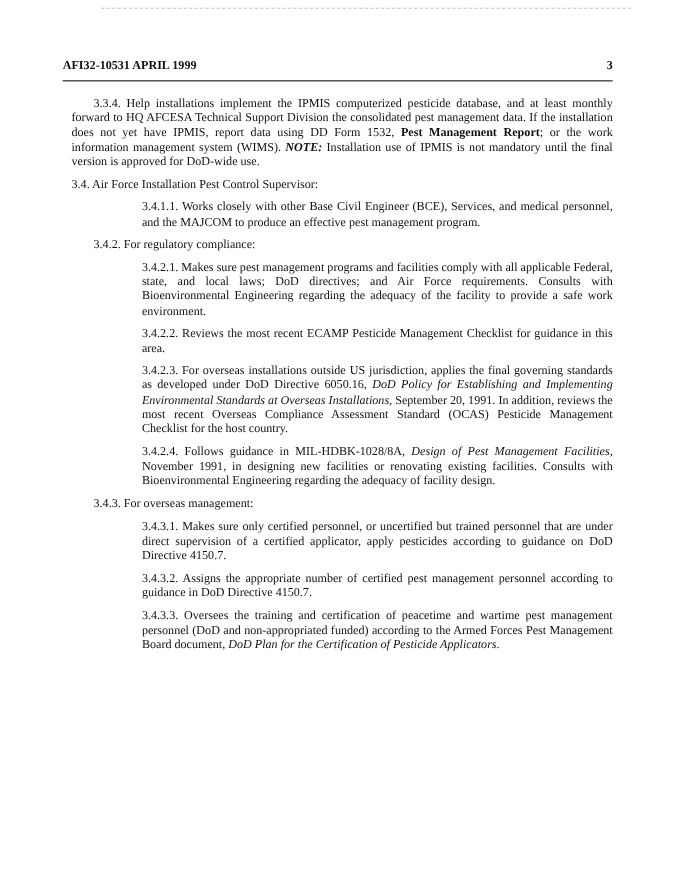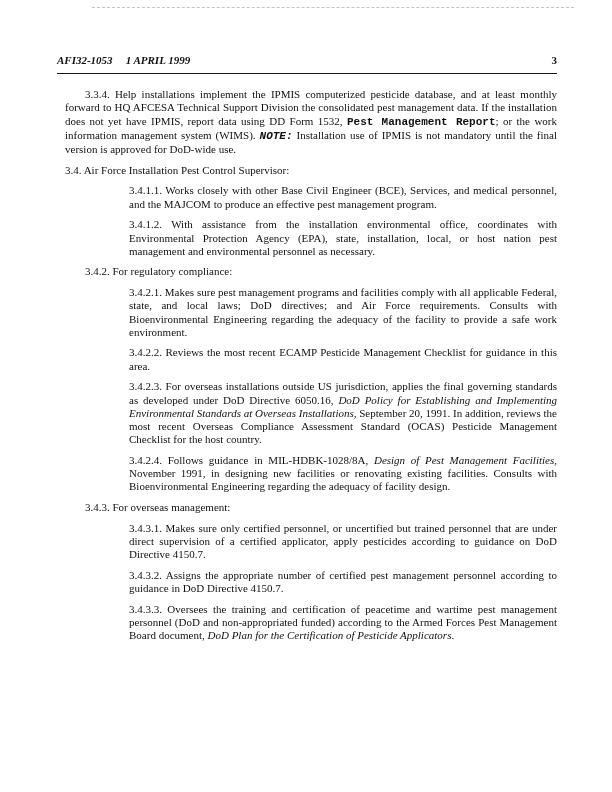--- a/index.html
+++ b/index.html
@@ -33,34 +33,32 @@
     justify-content: space-between;
     align-items: flex-end;
     font-weight: bold;
     font-size: 11px;
     border-bottom: 1.4px solid #161616;
     padding-bottom: 6px;
     margin-bottom: 14px;
   }
   .page-header .doc-id {
     display: flex;
-    gap: 13px;
-    font-style: italic;
   }
   .body-text {
     text-align: justify;
   }
   .para {
     margin: 0 0 7.5px 0;
   }
   .l0 { margin-left: 8px; }
   .l1 { margin-left: 28px; }
   .l2 { margin-left: 72px; }
   .fli { text-indent: 20px; }
-  .b  { font-weight: bold; font-family: Liberation Mono, monospace; }
+  .b  { font-weight: bold; }
   .i  { font-style: italic; }
 </style>
 </head>
 <body>
 
 <div class="page">
 
   <div class="scan-artifact"></div>
 
   <div class="page-header">
@@ -68,21 +66,20 @@
       <span>AFI32-1053</span>
       <span>1 APRIL 1999</span>
     </div>
     <span>3</span>
   </div>
 
   <div class="body-text">
     <p class="para l0 fli"><span>3.3.4. Help installations implement the IPMIS computerized pesticide database, and at least monthly forward to HQ AFCESA Technical Support Division the consolidated pest management data. If the installation does not yet have IPMIS, report data using DD Form 1532, </span><span class="b">Pest Management Report</span><span>; or the work information management system (WIMS). </span><span class="b i">NOTE:</span><span> Installation use of IPMIS is not mandatory until the final version is approved for DoD-wide use.</span></p>
     <p class="para l0"><span>3.4. Air Force Installation Pest Control Supervisor:</span></p>
     <p class="para l2"><span>3.4.1.1. Works closely with other Base Civil Engineer (BCE), Services, and medical personnel, and the MAJCOM to produce an effective pest management program.</span></p>
-    <p class="para l2"><span>3.4.1.2. With assistance from the installation environmental office, coordinates with Environmental Protection Agency (EPA), state, installation, local, or host nation pest management and environmental personnel as necessary.</span></p>
     <p class="para l1"><span>3.4.2. For regulatory compliance:</span></p>
     <p class="para l2"><span>3.4.2.1. Makes sure pest management programs and facilities comply with all applicable Federal, state, and local laws; DoD directives; and Air Force requirements. Consults with Bioenvironmental Engineering regarding the adequacy of the facility to provide a safe work environment.</span></p>
     <p class="para l2"><span>3.4.2.2. Reviews the most recent ECAMP Pesticide Management Checklist for guidance in this area.</span></p>
     <p class="para l2"><span>3.4.2.3. For overseas installations outside US jurisdiction, applies the final governing standards as developed under DoD Directive 6050.16, </span><span class="i">DoD Policy for Establishing and Implementing Environmental Standards at Overseas Installations,</span><span> September 20, 1991. In addition, reviews the most recent Overseas Compliance Assessment Standard (OCAS) Pesticide Management Checklist for the host country.</span></p>
     <p class="para l2"><span>3.4.2.4. Follows guidance in MIL-HDBK-1028/8A, </span><span class="i">Design of Pest Management Facilities,</span><span> November 1991, in designing new facilities or renovating existing facilities. Consults with Bioenvironmental Engineering regarding the adequacy of facility design.</span></p>
     <p class="para l1"><span>3.4.3. For overseas management:</span></p>
     <p class="para l2"><span>3.4.3.1. Makes sure only certified personnel, or uncertified but trained personnel that are under direct supervision of a certified applicator, apply pesticides according to guidance on DoD Directive 4150.7.</span></p>
     <p class="para l2"><span>3.4.3.2. Assigns the appropriate number of certified pest management personnel according to guidance in DoD Directive 4150.7.</span></p>
     <p class="para l2"><span>3.4.3.3. Oversees the training and certification of peacetime and wartime pest management personnel (DoD and non-appropriated funded) according to the Armed Forces Pest Management Board document, </span><span class="i">DoD Plan for the Certification of Pesticide Applicators</span><span>.</span></p>
   </div>

